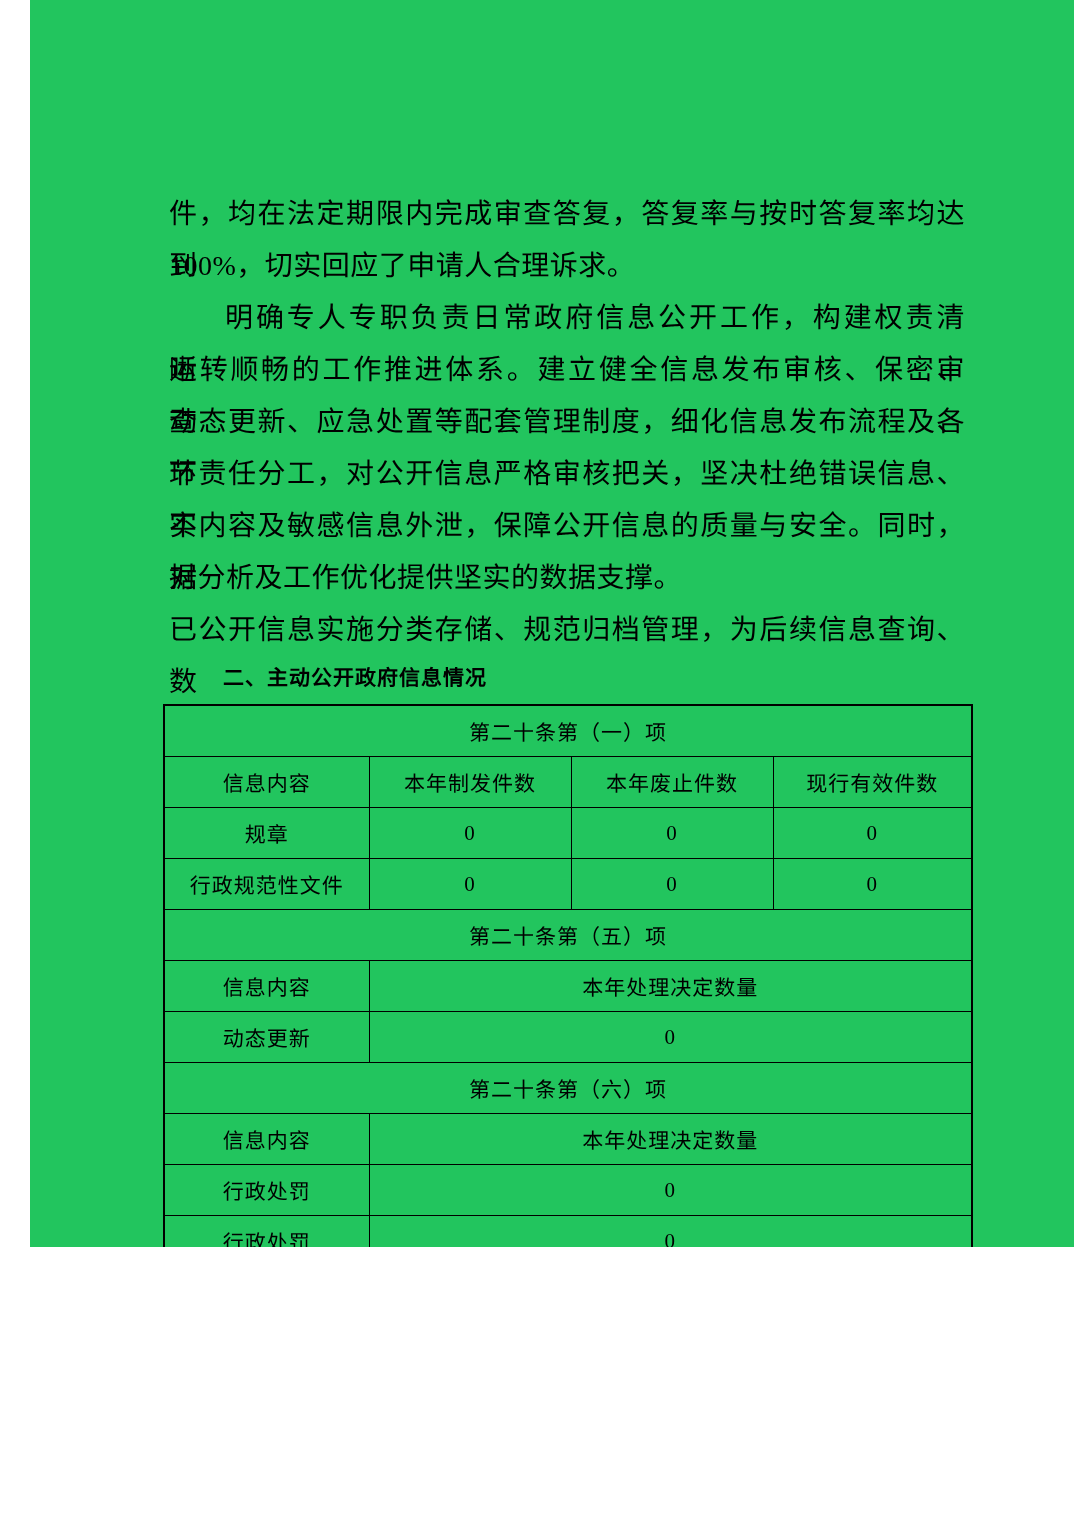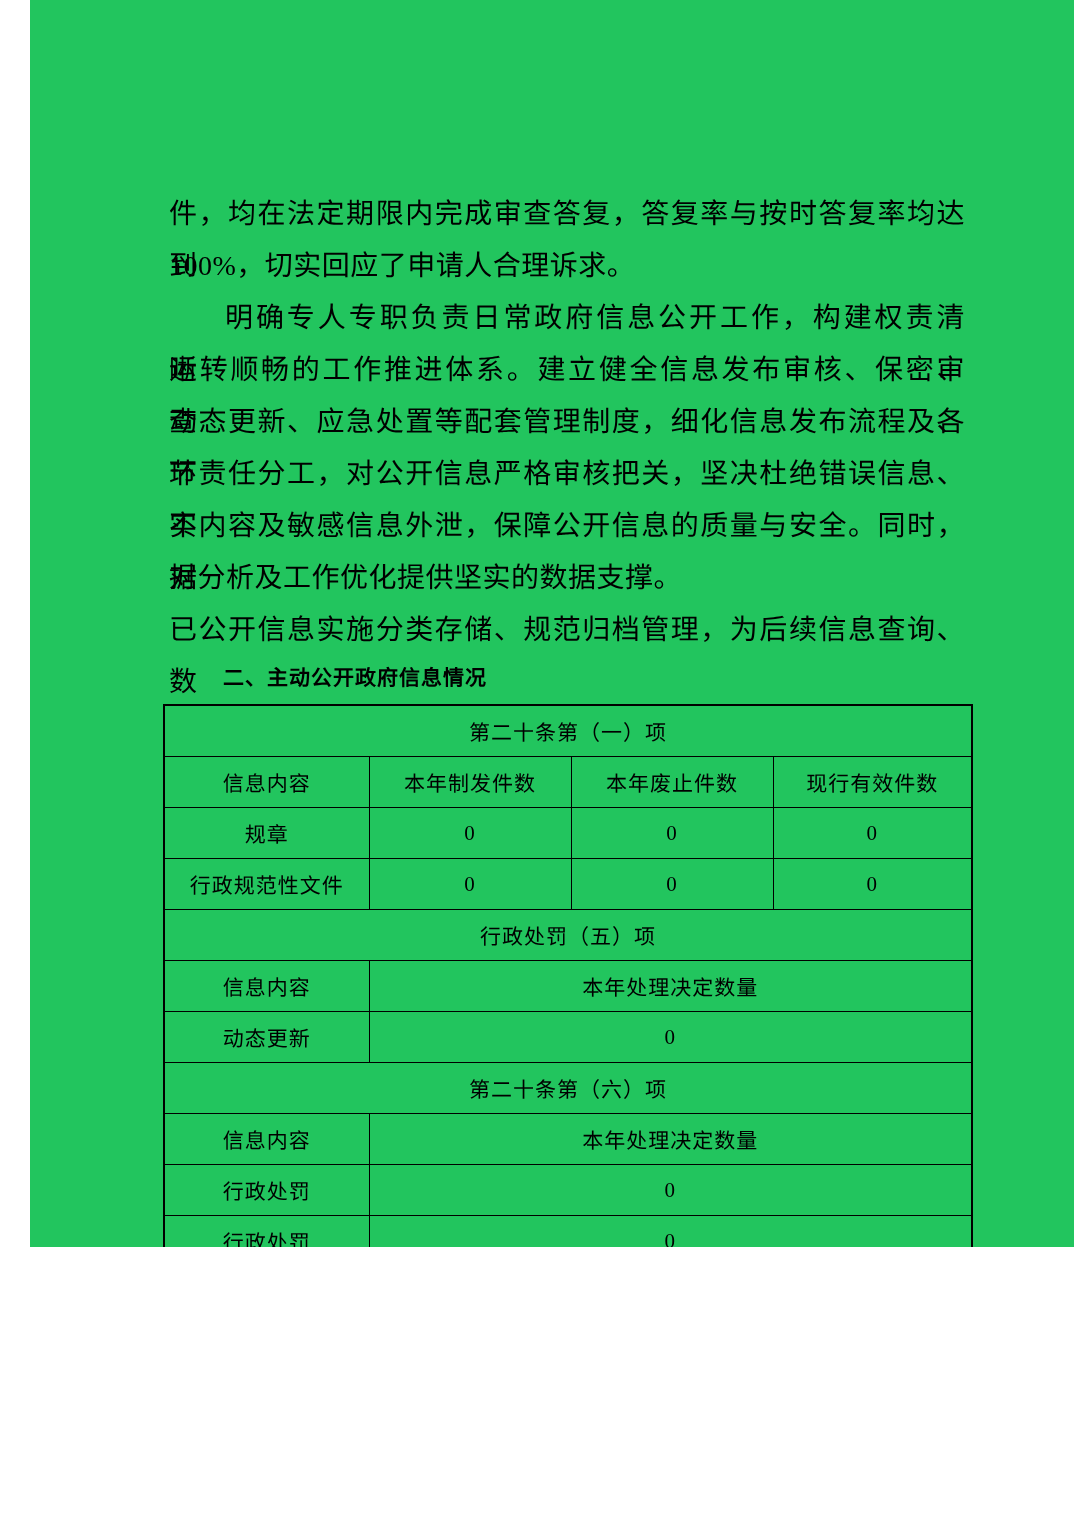--- a/index.html
+++ b/index.html
@@ -115,21 +115,21 @@
         <td>0</td>
       </tr>
       <tr>
         <td>行政规范性文件</td>
         <td>0</td>
         <td>0</td>
         <td>0</td>
       </tr>
 
       <tr>
-        <td colspan="4">行政处罚（五）项</td>
+        <td colspan="4">第二十条第（五）项</td>
       </tr>
       <tr>
         <td>信息内容</td>
         <td colspan="3">本年处理决定数量</td>
       </tr>
       <tr>
         <td>动态更新</td>
         <td colspan="3">0</td>
       </tr>
 

